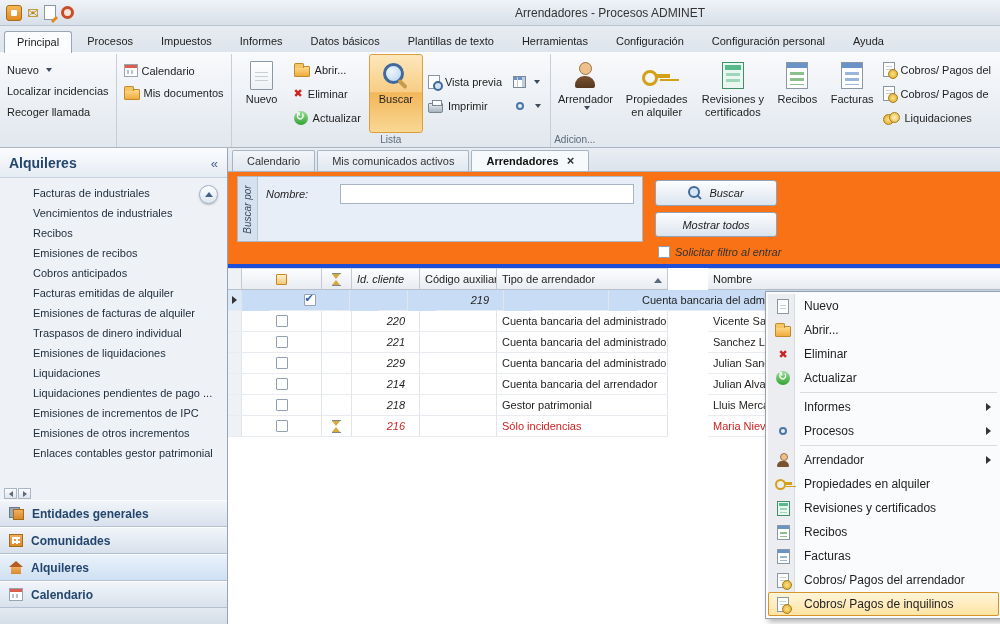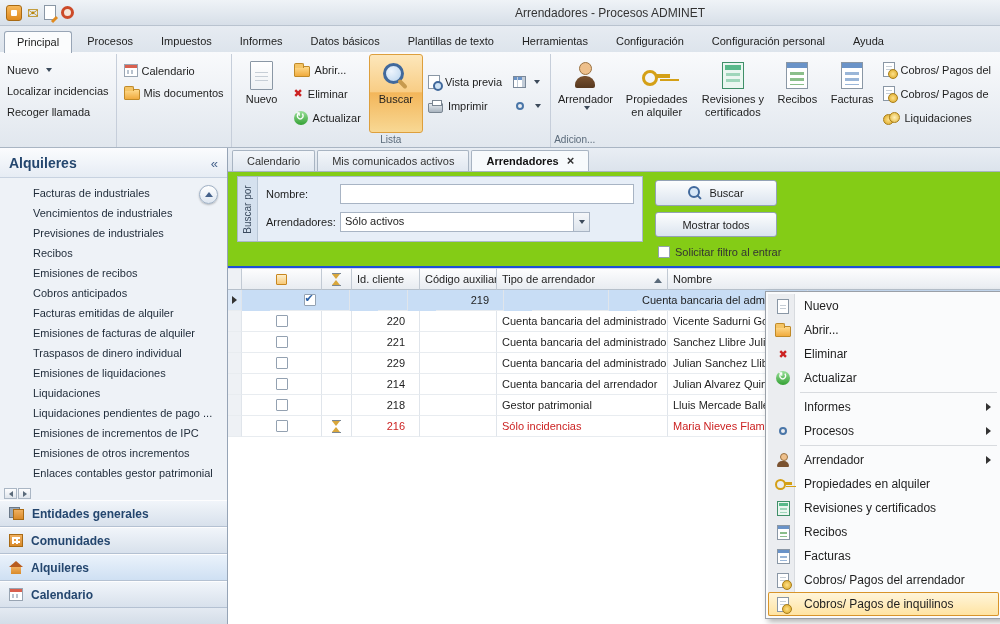--- a/index.html
+++ b/index.html
@@ -148,21 +148,21 @@
 
   
   .main { position:absolute; left:228px; top:148px; right:0; bottom:0; background:#fff; }
   .doc-tabs { height:24px; background:linear-gradient(#e9eef4,#dce3ec); border-bottom:1px solid #a8b4c2;
               display:flex; align-items:flex-end; padding:2px 0 0 4px; }
   .dtab { padding:4px 14px; margin-right:2px; border:1px solid #a8b4c2; border-bottom:none; border-radius:2px 2px 0 0;
           background:linear-gradient(#f3f6fa,#e0e7f0); color:#333; white-space:nowrap; display:flex; align-items:center; gap:8px; }
   .dtab.active { background:#f7fafc; font-weight:bold; color:#111; }
   .tab-close::before { content:"×"; font-weight:bold; font-size:13px; color:#333; line-height:10px; }
 
-  .search-panel { height:96px; background:#84cc16; border-bottom:2px solid #1d4ed8; position:relative; }
+  .search-panel { height:96px; background:#f97316; border-bottom:4px solid #1d4ed8; position:relative;font-style:italic; }
   .filter-box { position:absolute; left:9px; top:4px; width:406px; height:66px; border:1px solid #aab8ca; display:flex; background:#e7eef7; }
   .filter-side { width:20px; background:#d5e1ef; border-right:1px solid #b8c6d6; display:flex; align-items:center; justify-content:center; }
   .filter-side span { transform:rotate(-90deg); white-space:nowrap; font-size:10px; color:#3a4a5e; }
   .filter-fields { flex:1; padding:7px 8px; display:flex; flex-direction:column; gap:8px; }
   .field-row { display:flex; align-items:center; }
   .field-row .flabel { width:74px; color:#1e1e1e; }
   .text-input { flex:1; height:20px; border:1px solid #a8b4c4; background:#fff; padding:0 4px; font:inherit; }
   .select-box { width:250px; height:20px; border:1px solid #a8b4c4; background:#fff; display:flex; align-items:stretch; }
   .select-box .val { flex:1; padding:2px 4px; }
   .select-box .dd-btn { width:16px; background:linear-gradient(#f5f7fa,#dde4ec); border-left:1px solid #a8b4c4; display:flex; align-items:center; justify-content:center; }
@@ -179,24 +179,24 @@
   .grid-header { display:flex; height:22px; }
   .gh-cell { background:linear-gradient(#fdfdfe,#e8ecf1); border-right:1px solid #c2cad4; border-bottom:1px solid #b6c0cb;
              border-top:1px solid #d6dce3; display:flex; align-items:center; padding:0 5px; color:#222; overflow:hidden; white-space:nowrap; }
   .grid-row { display:flex; height:21px; background:#fff; }
   .grid-row.selected { background:#c8ddf5;gap:28px; }
   .g-cell { border-right:1px solid #e0e5eb; border-bottom:1px solid #e8ecf0; display:flex; align-items:center; padding:0 5px; overflow:hidden; white-space:nowrap; }
   .c-ind { width:14px; flex:0 0 14px; padding:0; justify-content:center; background:#eef1f5; }
   .grid-row.selected .c-ind { background:#dbe8f7; }
   .c-sel { width:80px; flex:0 0 80px; justify-content:center; }
   .c-ico { width:30px; flex:0 0 30px; justify-content:center; }
-  .c-id  { width:68px; flex:0 0 68px; justify-content:flex-end; padding-right:14px; }
+  .c-id  { width:68px; flex:0 0 68px; justify-content:flex-end; padding-right:14px;font-style:italic; }
   .c-cod { width:77px; flex:0 0 77px; }
   .c-tipo{ width:171px; flex:0 0 171px; }
-  .c-nom { flex:1 1 auto; border-right:none; }
+  .c-nom { flex:1 1 auto; border-right:none;margin-left:40px; }
   .row-arrow { width:0; height:0; border-left:5px solid #333; border-top:4px solid transparent; border-bottom:4px solid transparent; }
   .sort-asc { margin-left:auto; }
   .sort-asc::before { content:""; display:inline-block; border-left:4px solid transparent; border-right:4px solid transparent; border-bottom:5px solid #5a6a7a; }
   .grid-row.alert .g-cell { color:#cc2222; }
 
   
   .context-menu { position:absolute; left:765px; top:291px; width:237px; background:#fafbfc;
         border:1px solid #9aa0a8; box-shadow:3px 3px 6px rgba(0,0,0,.3); padding:2px; z-index:50; }
   .menu-gutter { position:absolute; left:2px; top:2px; bottom:2px; width:27px; background:#ebedf0; border-right:1px solid #d8dbdf; }
   .menu-item { position:relative; height:24px; display:flex; align-items:center; padding:0 8px 0 36px; font-size:12px; color:#1e1e1e; }
@@ -372,21 +372,20 @@
 </div>
 
 <div class="sidebar">
   <div class="sb-header">
     <span>Alquileres</span>
     <span class="sb-chevron"></span>
   </div>
   <div class="sb-list">
     <div class="sb-item">Facturas de industriales</div>
     <div class="sb-item">Vencimientos de industriales</div>
-    <div class="sb-item">Previsiones de industriales</div>
     <div class="sb-item">Recibos</div>
     <div class="sb-item">Emisiones de recibos</div>
     <div class="sb-item">Cobros anticipados</div>
     <div class="sb-item">Facturas emitidas de alquiler</div>
     <div class="sb-item">Emisiones de facturas de alquiler</div>
     <div class="sb-item">Traspasos de dinero individual</div>
     <div class="sb-item">Emisiones de liquidaciones</div>
     <div class="sb-item">Liquidaciones</div>
     <div class="sb-item">Liquidaciones pendientes de pago ...</div>
     <div class="sb-item">Emisiones de incrementos de IPC</div>
@@ -437,27 +436,20 @@
   <div class="search-panel">
     <div class="filter-box">
       <div class="filter-side">
           <span>Buscar por</span>
         </div>
       <div class="filter-fields">
         <div class="field-row">
           <span class="flabel">Nombre:</span>
           <input class="text-input" type="text" value="" style="">
         </div>
-        <div class="field-row">
-          <span class="flabel">Arrendadores:</span>
-          <div class="select-box">
-            <span class="val">Sólo activos</span>
-            <span class="dd-btn"></span>
-          </div>
-        </div>
       </div>
     </div>
     <div class="btn buscar-btn">
       <span class="ic ic-search-sm"></span>
       <span>Buscar</span>
     </div>
     <div class="btn mostrar-btn">
       <span>Mostrar todos</span>
     </div>
     <div class="filtro-check">

